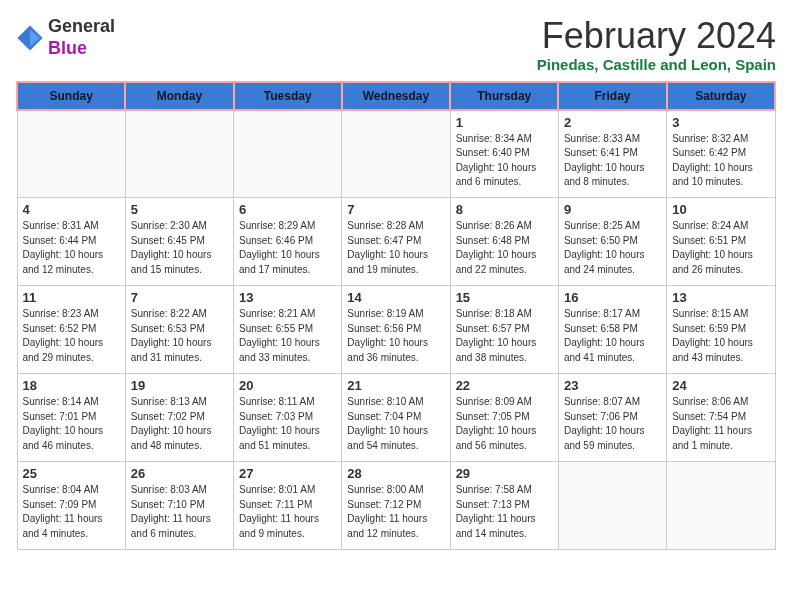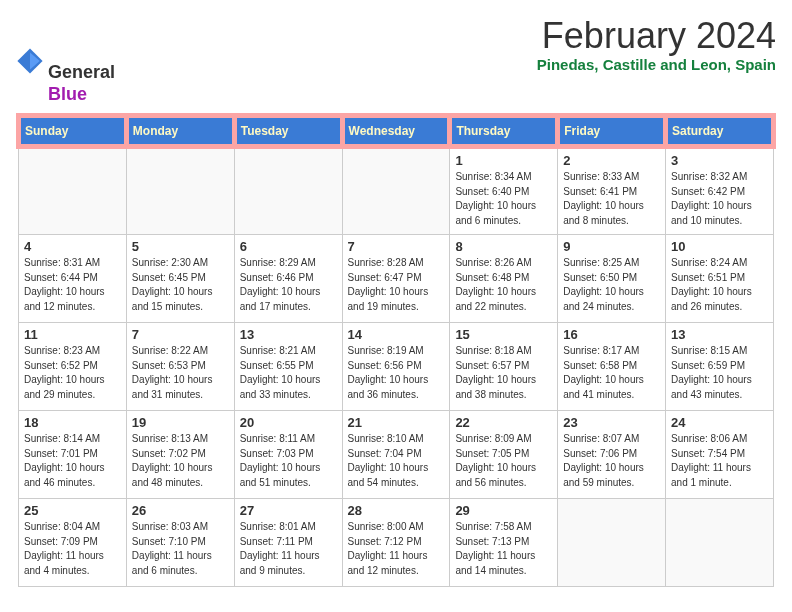--- a/index.html
+++ b/index.html
@@ -18,21 +18,20 @@
     }
     .logo {
       display: flex;
       align-items: center;
       gap: 4px;
     }
     .logo-text {
       font-size: 18px;
       font-weight: bold;
       line-height: 1.2;
-      margin-top: 46px;
     }
     .logo-general { color: #333; }
     .logo-blue { color: #a21caf; }
     .logo-icon {
       width: 28px;
       height: 28px;
     }
     .title-block {
       text-align: right;
     }
@@ -47,26 +46,26 @@
       color: #15803d;
       font-weight: bold;
     }
     table {
       width: 100%;
       border-collapse: collapse;
       table-layout: fixed;
     }
     th {
       background-color: #3a7bd5;
-      color: #fef9c3;
+      color: #0f172a;
       font-size: 12px;
       font-weight: bold;
       padding: 6px 4px;
-      text-align: left;
-      border: 5px solid #fca5a5;
+      text-align: center;
+      border: 2px solid #fca5a5;
     }
     td {
       vertical-align: top;
       border: 1px solid #ccc;
       padding: 4px 5px;
       height: 88px;
       font-size: 10.5px;
       color: #333;
       background: #fff;
     }

